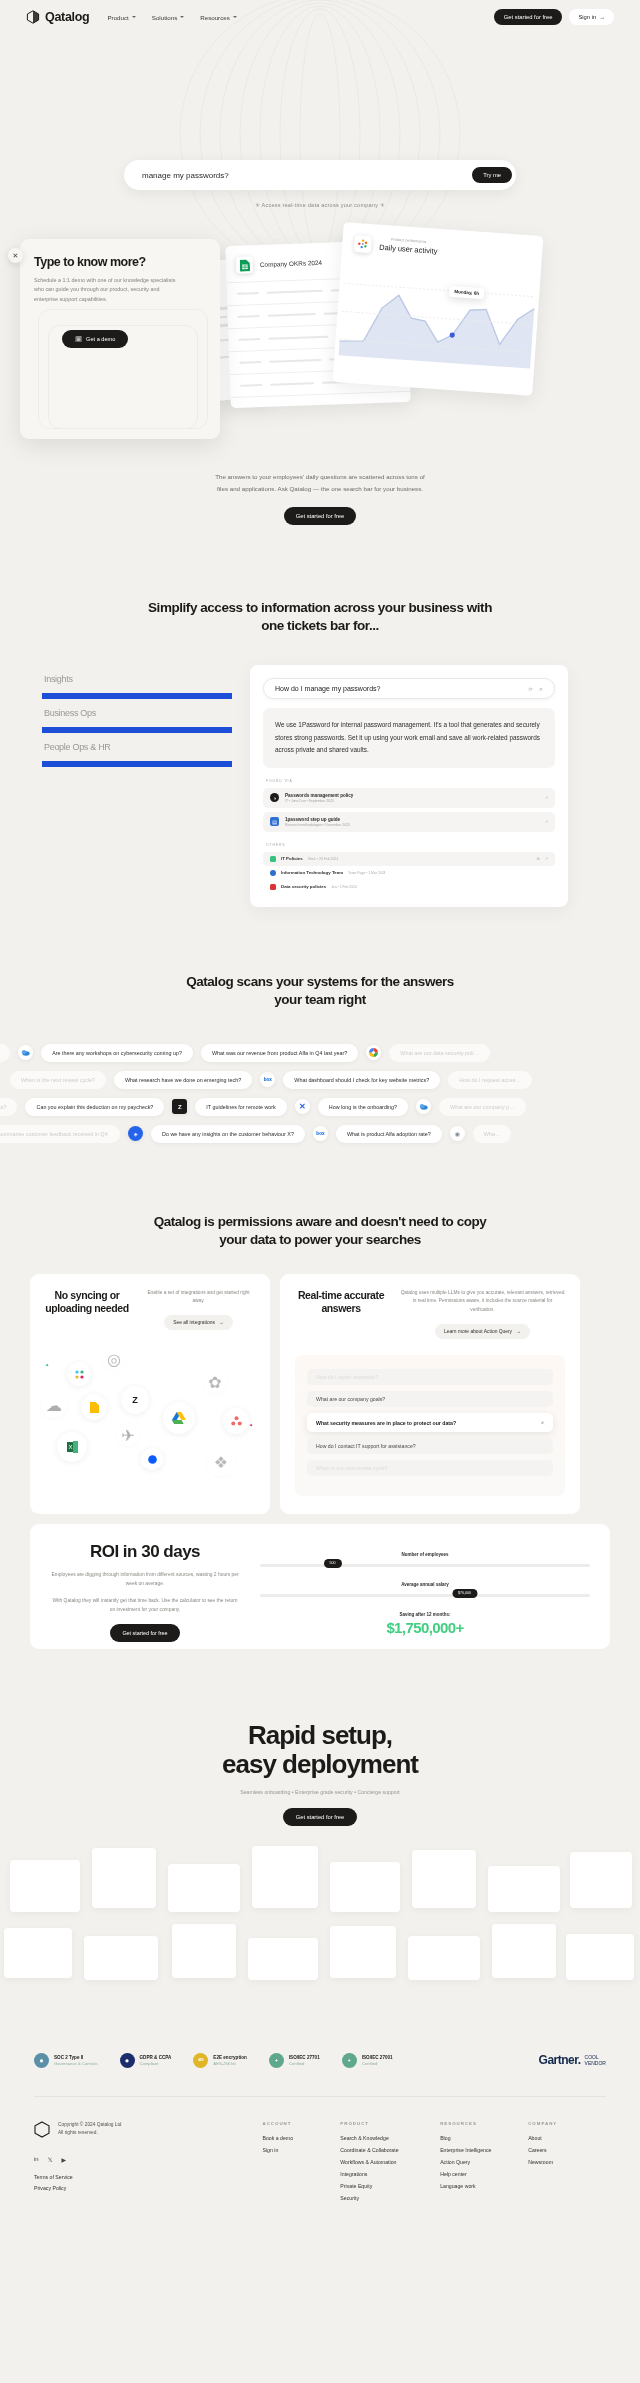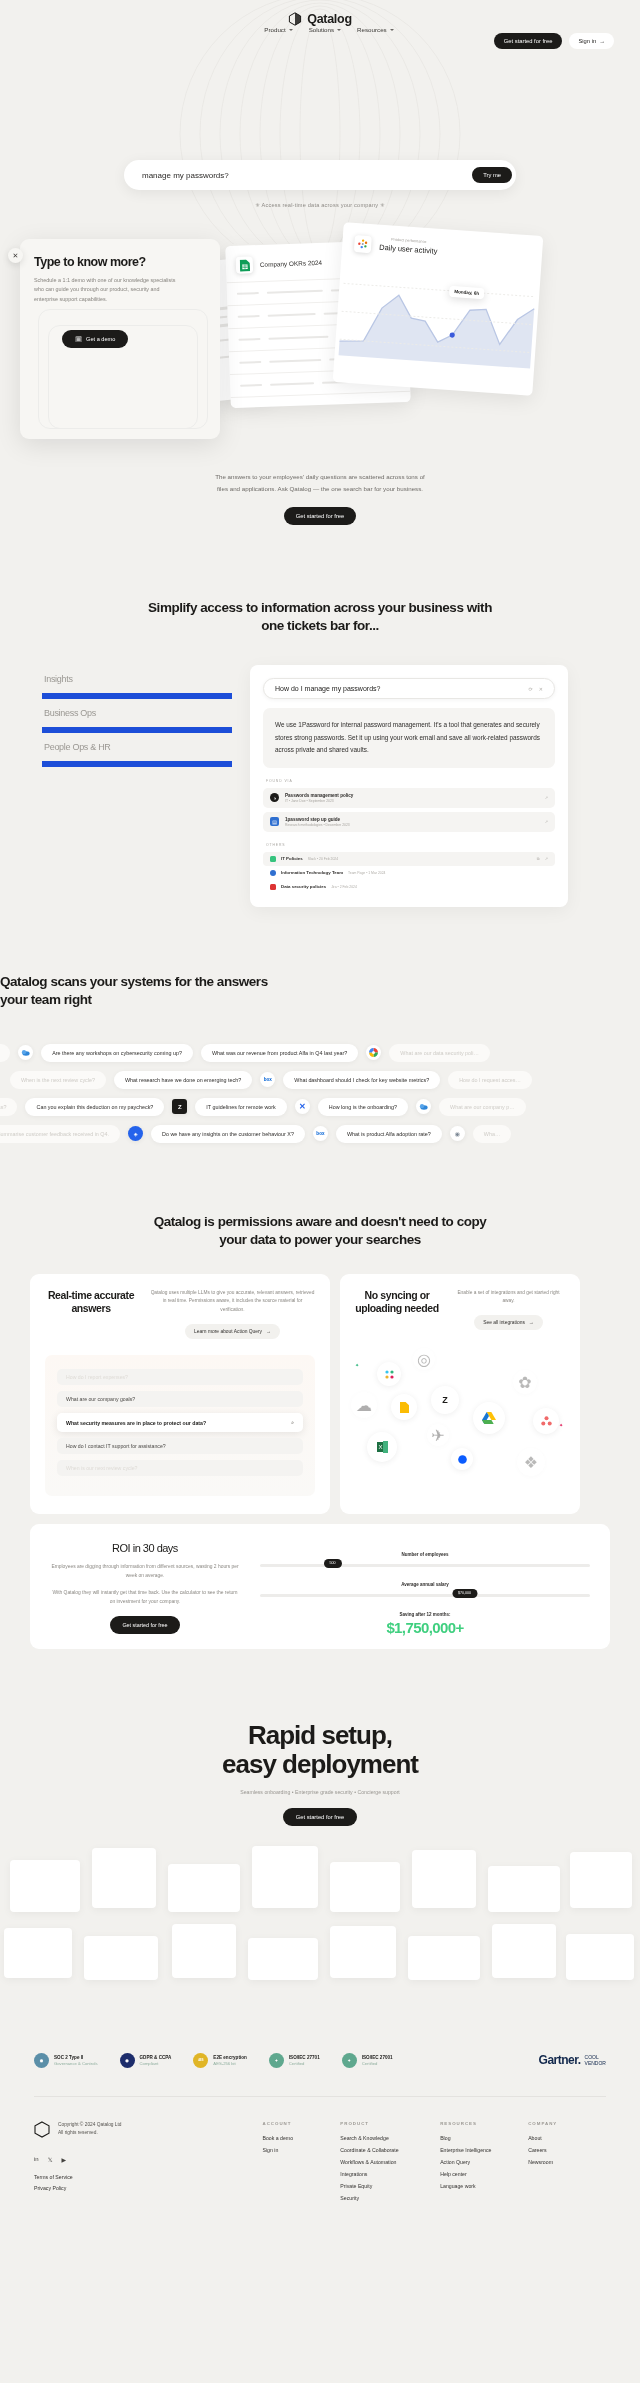--- a/index.html
+++ b/index.html
@@ -5,21 +5,21 @@
   * { margin:0; padding:0; box-sizing:border-box; }
   body {
     width:640px; height:2383px; overflow:hidden;
     background:#f2f1ee;
     font-family:"Liberation Sans", sans-serif;
     color:#1c1b19; position:relative;
   }
   .page { width:640px; position:relative; }
 
   
-  .header { height:34px; display:flex; align-items:center; padding:12px 26px; position:relative; z-index:40;flex-direction:column; }
+  .header { height:34px; display:flex; align-items:center; padding:0 26px; position:relative; z-index:40; }
   .brand { display:flex; align-items:center; gap:5px; }
   .logo-mark { width:14px; height:14px; position:relative; }
   .logo-mark svg { display:block; }
   .brand-name { font-size:12.5px; font-weight:700; letter-spacing:-0.3px; }
   .nav { display:flex; align-items:center; gap:16px; margin-left:18px; }
   .nav-item { display:flex; align-items:center; gap:3px; font-size:6.2px; color:#3a3835; cursor:pointer; }
   .caret { width:0;height:0;border-left:2.2px solid transparent;border-right:2.2px solid transparent;border-top:2.6px solid #6b6864; display:inline-block; }
   .header-right { margin-left:auto; display:flex; align-items:center; gap:7px; }
   .btn-dark { background:#1c1b19; color:#fff; font-size:5.8px; padding:5px 10px; border-radius:12px; border:none; cursor:pointer; white-space:nowrap; }
   .btn-light { background:#fff; color:#1c1b19; font-size:5.8px; padding:5px 9px; border-radius:12px; border:none; cursor:pointer; display:flex; align-items:center; gap:3px; white-space:nowrap; }
@@ -86,21 +86,21 @@
   .src-ic { width:9px; height:9px; border-radius:2px; display:flex; align-items:center; justify-content:center; font-size:5px; color:#fff; }
   .src-t { font-size:4.6px; font-weight:700; color:#2f2d2b; }
   .src-s { font-size:3.4px; color:#a9a6a1; margin-top:1px; }
   .oth-row { display:flex; align-items:center; gap:5px; padding:4px 7px; border-radius:4px; }
   .oth-row.hl { background:#f5f4f2; }
   .oth-t { font-size:4.4px; font-weight:700; color:#2f2d2b;}
   .oth-m { font-size:3.4px; color:#b0ada8; }
   .dot-ic { width:6px;height:6px;border-radius:1.5px; }
 
   
-  .sec3 { padding-top:66px; }
+  .sec3 { padding-top:66px; text-align:center; }
   .pill-rows { margin-top:30px; }
   .pill-row { display:flex; align-items:center; gap:8px; height:27px; white-space:nowrap; }
   .pill { background:#fff; border-radius:14px; font-size:5.4px; color:#2f2d2b; padding:6px 11px; box-shadow:0 1px 5px rgba(0,0,0,.05); }
   .pill.faded { color:#cfccc7; box-shadow:none; background:#fbfaf8; }
   .pill-ic { width:15px;height:15px;border-radius:50%; background:#fff; box-shadow:0 1px 5px rgba(0,0,0,.07); display:flex; align-items:center; justify-content:center; flex:0 0 auto;}
 
   
   .sec4 { padding-top:66px; text-align:center; }
   .cards2 { display:flex; gap:10px; padding:24px 30px 0; }
   .wcard { background:#fff; border-radius:9px; padding:15px; position:relative; overflow:hidden; }
@@ -113,21 +113,21 @@
   .q-stack { margin-top:16px; background:linear-gradient(180deg,#fdf8f4,#faf9f7); border-radius:7px; padding:14px 12px; }
   .q-line { background:#f4f3f1; border-radius:5px; height:16px; display:flex; align-items:center; padding:0 9px; font-size:5.2px; color:#4b4946; margin-bottom:6px; }
   .q-line.ghost { color:#dedbd6; }
   .q-line.sel { background:#fff; box-shadow:0 2px 9px rgba(0,0,0,.09); font-weight:700; color:#1c1b19; height:19px; }
   .int-cloud { position:relative; height:165px; margin-top:6px; }
   .int-bub { position:absolute; border-radius:50%; background:#fff; box-shadow:0 1px 6px rgba(0,0,0,.07); display:flex; align-items:center; justify-content:center; }
 
   
   .roi { margin:10px 30px 0; background:#fff; border-radius:9px; padding:18px 20px; display:flex; gap:20px; height:125px;}
   .roi-l { width:190px; }
-  .roi-l h3 { font-size:11px; font-weight:400; letter-spacing:-.5px; }
+  .roi-l h3 { font-size:17px; font-weight:700; letter-spacing:-.5px; }
   .roi-l p { font-size:4.9px; line-height:1.85; color:#8b8883; margin-top:8px; }
   .roi-l .btn-dark { margin-top:10px; font-size:5.4px; padding:6px 12px; }
   .roi-r { flex:1; padding-top:10px;}
   .roi-lbl { font-size:4.5px; font-weight:700; color:#2f2d2b; }
   .slider { position:relative; height:3px; background:#edecea; border-radius:2px; margin:7px 0 15px; }
   .knob { position:absolute; top:-5px; background:#1c1b19; color:#fff; font-size:3.6px; padding:2.5px 6px; border-radius:9px; transform:translateX(-50%); cursor:pointer;}
   .saving-lbl { font-size:4.5px; font-weight:700; color:#2f2d2b; margin-top:4px;}
   .saving-val { font-size:15px; font-weight:700; color:#3fcf7f; letter-spacing:-.6px; margin-top:2px;}
 
   
@@ -463,102 +463,102 @@
       </div>
     </div>
   </div>
 
   <div class="sec4">
     <div class="sec-h2">
       <span>Qatalog is permissions aware and doesn't need to copy</span><br>
       <span>your data to power your searches</span>
     </div>
     <div class="cards2">
+      <div class="wcard right">
+        <div class="wc-head">
+          <div class="wc-title" style="width:84px">No syncing or uploading needed</div>
+          <div style="flex:1">
+            <div class="wc-desc">Enable a set of integrations and get started right away.</div>
+            <button class="wc-btn">
+              <span>See all integrations</span>
+              <span>→</span>
+            </button>
+          </div>
+        </div>
+        <div class="int-cloud">
+          <span class="int-bub" style="left:-4px;top:56px;width:26px;height:26px;opacity:.35">☁</span>
+          <span class="int-bub" style="left:22px;top:26px;width:24px;height:24px">
+            <svg width="11" height="11" viewBox="0 0 11 11">
+                <circle cx="3" cy="3" r="1.6" fill="#36c5f0"></circle>
+                <circle cx="8" cy="3" r="1.6" fill="#2eb67d"></circle>
+                <circle cx="3" cy="8" r="1.6" fill="#ecb22e"></circle>
+                <circle cx="8" cy="8" r="1.6" fill="#e01e5a"></circle>
+              </svg>
+          </span>
+          <span class="int-bub" style="left:58px;top:12px;width:22px;height:22px;opacity:.3">◎</span>
+          <span class="int-bub" style="left:36px;top:58px;width:26px;height:26px">
+            <svg width="9" height="11" viewBox="0 0 9 11">
+                <path d="M0 0h5.6L9 3.2V11H0z" fill="#fbbc04"></path>
+              </svg>
+          </span>
+          <span class="int-bub" style="left:76px;top:50px;width:28px;height:28px;font-size:9px;font-weight:700;color:#1c1b19">Z</span>
+          <span class="int-bub" style="left:72px;top:88px;width:22px;height:22px;opacity:.35">✈</span>
+          <span class="int-bub" style="left:118px;top:66px;width:32px;height:32px">
+            <svg width="14" height="13" viewBox="0 0 14 13">
+                <path d="M4.7 0h4.6l4.7 8.1H9.4z" fill="#ffc107"></path>
+                <path d="M4.7 0 0 8.1 2.3 12l4.7-8.1z" fill="#1976d2"></path>
+                <path d="M0 8.1h9.4l2.3 3.9H2.3z" fill="#4caf50"></path>
+              </svg>
+          </span>
+          <span class="int-bub" style="left:158px;top:34px;width:24px;height:24px;opacity:.3">✿</span>
+          <span class="int-bub" style="left:178px;top:72px;width:26px;height:26px">
+            <svg width="11" height="10" viewBox="0 0 11 10">
+                <circle cx="5.5" cy="2.2" r="2" fill="#f06a6a"></circle>
+                <circle cx="2.3" cy="7.4" r="2" fill="#f06a6a"></circle>
+                <circle cx="8.7" cy="7.4" r="2" fill="#f06a6a"></circle>
+              </svg>
+          </span>
+          <span class="int-bub" style="left:12px;top:96px;width:30px;height:30px">
+            <svg width="11" height="12" viewBox="0 0 11 12">
+                <rect x="0" y="1" width="6" height="10" fill="#1d6f42"></rect>
+                <rect x="6" y="0" width="5" height="12" fill="#21a366" opacity=".85"></rect>
+                <text x="1.4" y="8.4" font-size="6" fill="#fff" font-family="sans-serif">X</text>
+              </svg>
+          </span>
+          <span class="int-bub" style="left:96px;top:112px;width:22px;height:22px">
+            <svg width="9" height="9" viewBox="0 0 9 9">
+                <circle cx="4.5" cy="4.5" r="4.3" fill="#0b5cff"></circle>
+              </svg>
+          </span>
+          <span class="int-bub" style="left:162px;top:112px;width:28px;height:28px;opacity:.3">❖</span>
+          <span style="position:absolute;left:0;top:26px;color:#2eb67d;font-size:5px">✦</span>
+          <span style="position:absolute;left:204px;top:86px;color:#e01e5a;font-size:5px">✦</span>
+        </div>
+      </div>
+
       <div class="wcard left">
         <div class="wc-head">
           <div class="wc-title" style="width:92px">Real-time accurate answers</div>
           <div style="flex:1">
             <div class="wc-desc">Qatalog uses multiple LLMs to give you accurate, relevant answers, retrieved in real time. Permissions aware, it includes the source material for verification.</div>
             <button class="wc-btn">
               <span>Learn more about Action Query</span>
               <span>→</span>
             </button>
           </div>
         </div>
         <div class="q-stack">
           <div class="q-line ghost">How do I report expenses?</div>
           <div class="q-line">What are our company goals?</div>
           <div class="q-line sel">
             <span>What security measures are in place to protect our data?</span>
             <span style="margin-left:auto;color:#8b8883;font-size:5px">⌕</span>
           </div>
           <div class="q-line">How do I contact IT support for assistance?</div>
           <div class="q-line ghost">When is our next review cycle?</div>
-        </div>
-      </div>
-
-      <div class="wcard right">
-        <div class="wc-head">
-          <div class="wc-title" style="width:84px">No syncing or uploading needed</div>
-          <div style="flex:1">
-            <div class="wc-desc">Enable a set of integrations and get started right away.</div>
-            <button class="wc-btn">
-              <span>See all integrations</span>
-              <span>→</span>
-            </button>
-          </div>
-        </div>
-        <div class="int-cloud">
-          <span class="int-bub" style="left:-4px;top:56px;width:26px;height:26px;opacity:.35">☁</span>
-          <span class="int-bub" style="left:22px;top:26px;width:24px;height:24px">
-            <svg width="11" height="11" viewBox="0 0 11 11">
-                <circle cx="3" cy="3" r="1.6" fill="#36c5f0"></circle>
-                <circle cx="8" cy="3" r="1.6" fill="#2eb67d"></circle>
-                <circle cx="3" cy="8" r="1.6" fill="#ecb22e"></circle>
-                <circle cx="8" cy="8" r="1.6" fill="#e01e5a"></circle>
-              </svg>
-          </span>
-          <span class="int-bub" style="left:58px;top:12px;width:22px;height:22px;opacity:.3">◎</span>
-          <span class="int-bub" style="left:36px;top:58px;width:26px;height:26px">
-            <svg width="9" height="11" viewBox="0 0 9 11">
-                <path d="M0 0h5.6L9 3.2V11H0z" fill="#fbbc04"></path>
-              </svg>
-          </span>
-          <span class="int-bub" style="left:76px;top:50px;width:28px;height:28px;font-size:9px;font-weight:700;color:#1c1b19">Z</span>
-          <span class="int-bub" style="left:72px;top:88px;width:22px;height:22px;opacity:.35">✈</span>
-          <span class="int-bub" style="left:118px;top:66px;width:32px;height:32px">
-            <svg width="14" height="13" viewBox="0 0 14 13">
-                <path d="M4.7 0h4.6l4.7 8.1H9.4z" fill="#ffc107"></path>
-                <path d="M4.7 0 0 8.1 2.3 12l4.7-8.1z" fill="#1976d2"></path>
-                <path d="M0 8.1h9.4l2.3 3.9H2.3z" fill="#4caf50"></path>
-              </svg>
-          </span>
-          <span class="int-bub" style="left:158px;top:34px;width:24px;height:24px;opacity:.3">✿</span>
-          <span class="int-bub" style="left:178px;top:72px;width:26px;height:26px">
-            <svg width="11" height="10" viewBox="0 0 11 10">
-                <circle cx="5.5" cy="2.2" r="2" fill="#f06a6a"></circle>
-                <circle cx="2.3" cy="7.4" r="2" fill="#f06a6a"></circle>
-                <circle cx="8.7" cy="7.4" r="2" fill="#f06a6a"></circle>
-              </svg>
-          </span>
-          <span class="int-bub" style="left:12px;top:96px;width:30px;height:30px">
-            <svg width="11" height="12" viewBox="0 0 11 12">
-                <rect x="0" y="1" width="6" height="10" fill="#1d6f42"></rect>
-                <rect x="6" y="0" width="5" height="12" fill="#21a366" opacity=".85"></rect>
-                <text x="1.4" y="8.4" font-size="6" fill="#fff" font-family="sans-serif">X</text>
-              </svg>
-          </span>
-          <span class="int-bub" style="left:96px;top:112px;width:22px;height:22px">
-            <svg width="9" height="9" viewBox="0 0 9 9">
-                <circle cx="4.5" cy="4.5" r="4.3" fill="#0b5cff"></circle>
-              </svg>
-          </span>
-          <span class="int-bub" style="left:162px;top:112px;width:28px;height:28px;opacity:.3">❖</span>
-          <span style="position:absolute;left:0;top:26px;color:#2eb67d;font-size:5px">✦</span>
-          <span style="position:absolute;left:204px;top:86px;color:#e01e5a;font-size:5px">✦</span>
         </div>
       </div>
     </div>
 
     <div class="roi">
       <div class="roi-l">
         <h3>ROI in 30 days</h3>
         <p>Employees are digging through information from different sources, wasting 2 hours per week on average.</p>
         <p>With Qatalog they will instantly get that time back. Use the calculator to see the return on investment for your company.</p>
         <button class="btn-dark">Get started for free</button>

